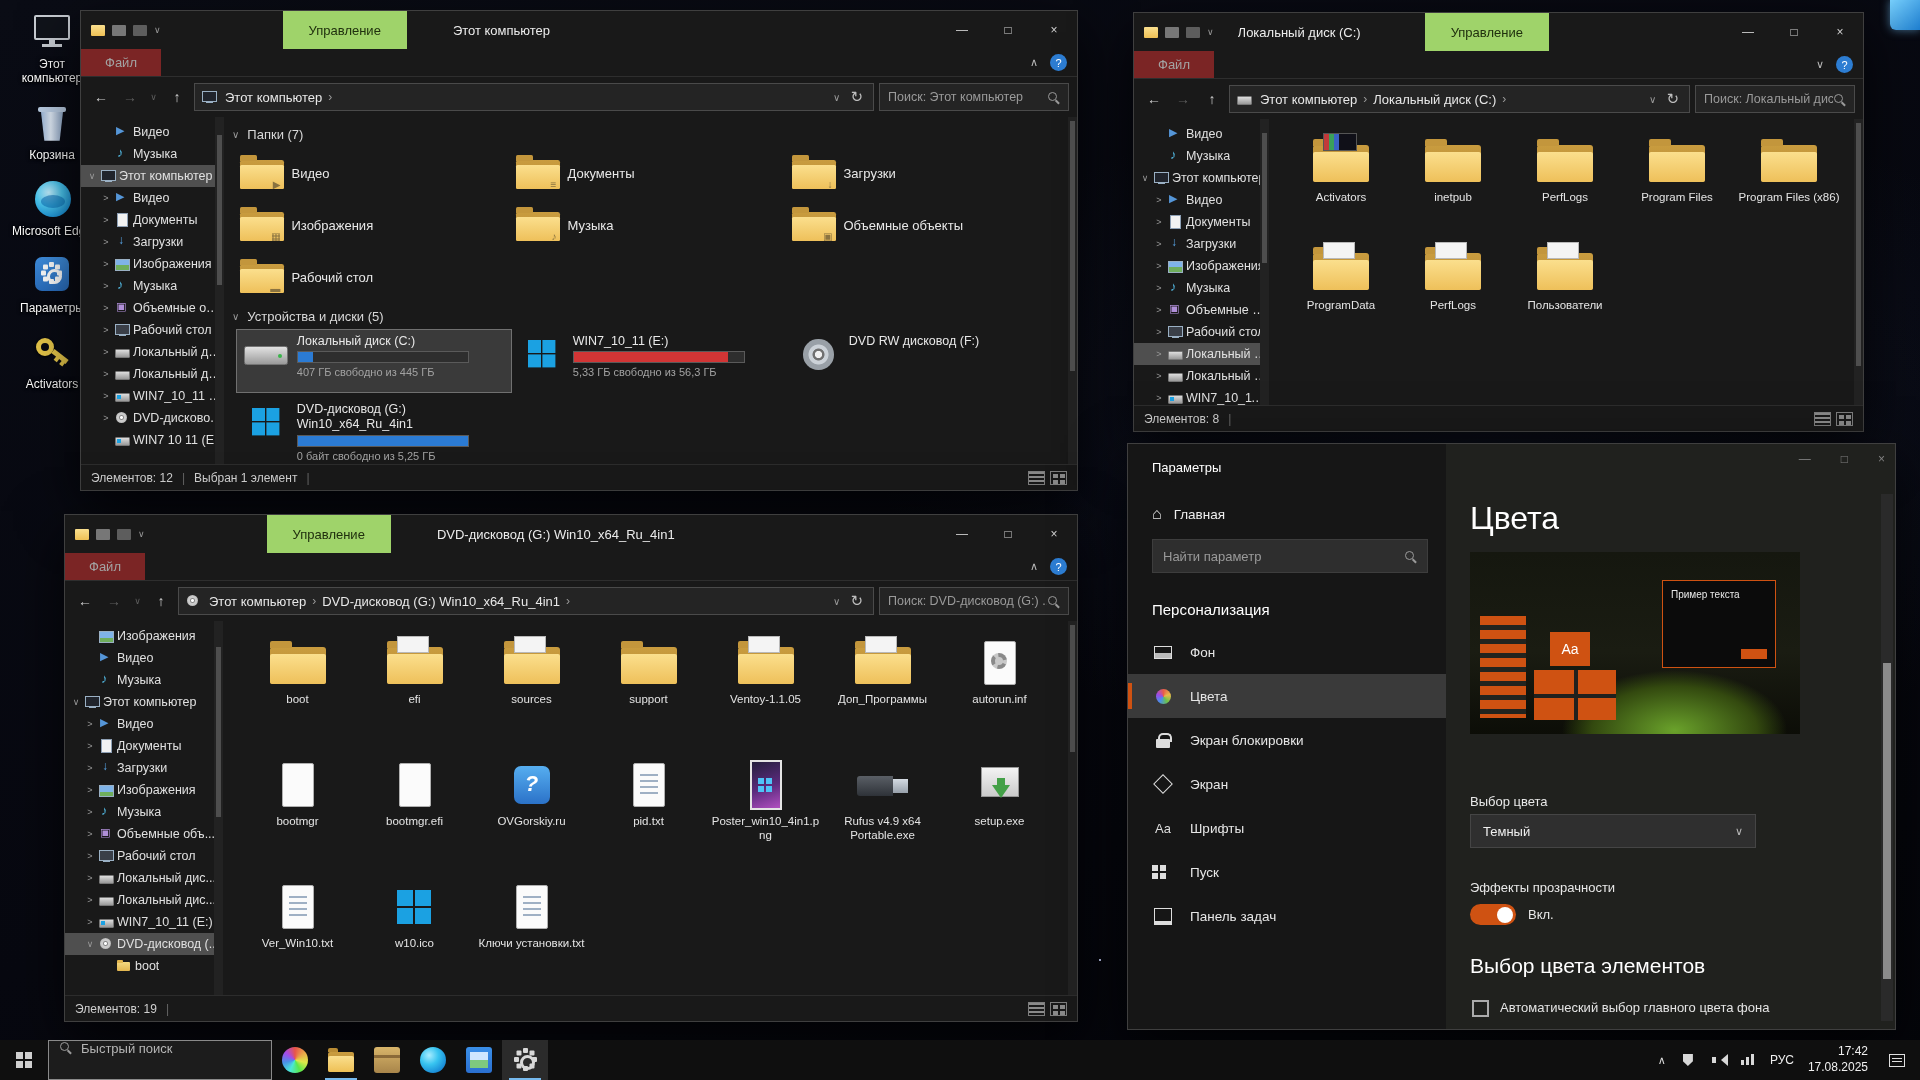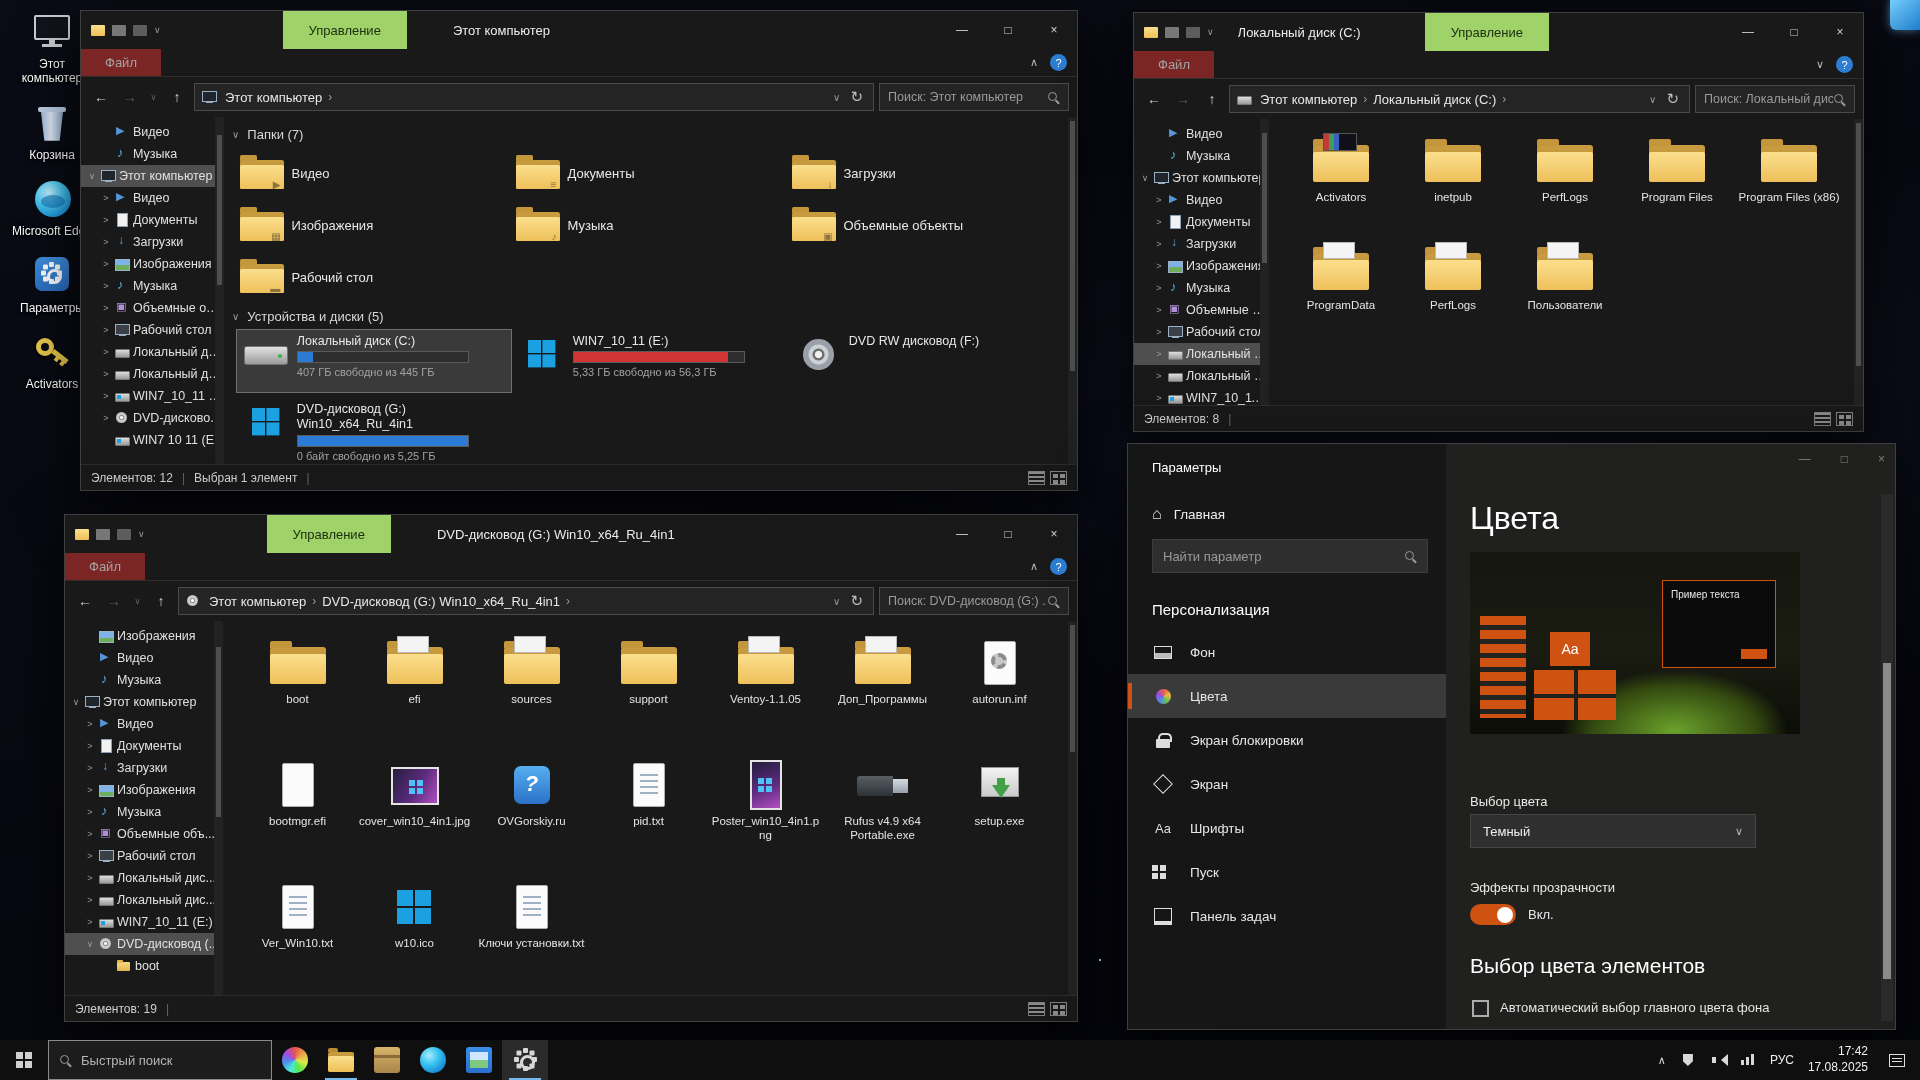--- a/index.html
+++ b/index.html
@@ -232,21 +232,21 @@
   .cb-row{position:absolute;left:26px;top:556px;display:flex;gap:11px;align-items:flex-start;font-size:13px;color:#e4e4e4;width:390px}
   .cb{flex:0 0 17px;width:17px;height:17px;border:2px solid #ababab;background:transparent}
   .set-scroll{position:absolute;right:2px;top:50px;bottom:8px;width:12px;background:#2a2a2a}
   .set-scroll .thumb{position:absolute;left:2px;right:2px;top:32%;height:60%;background:#8b8b8b}
 
   
   .taskbar{position:absolute;left:0;right:0;bottom:0;height:40px;background:#0f0f0f;display:flex;align-items:stretch;z-index:50}
   .start{width:48px;display:flex;align-items:center;justify-content:center}
   .wlogo{display:grid;grid-template-columns:7px 7px;grid-template-rows:7px 7px;gap:2px}
   .wlogo i{background:#cfcfcf;display:block}
-  .tb-search{width:224px;flex:0 0 224px;background:#1c1c1c;border:1px solid #8a8a8a;display:flex;align-items:center;gap:9px;padding:0 10px;color:#b5b5b5;font-size:13px}
+  .tb-search{width:224px;flex:0 0 224px;background:#1c1c1c;border:1px solid #8a8a8a;display:flex;gap:9px;padding:0 10px;color:#b5b5b5;font-size:13px}
   .task-apps{display:flex}
   .task-app{width:46px;display:flex;align-items:center;justify-content:center;position:relative}
   .task-app.open::after{content:'';position:absolute;left:7px;right:7px;bottom:0;height:2px;background:#76b9ed}
   .task-app.active{background:#2b2b2b}
   .appicon{width:26px;height:26px;position:relative;display:block}
   .ic-t-finder{border-radius:50%;background:conic-gradient(#e8544a,#e8a54a,#dfe84a,#5ae84a,#4ae8d8,#4a90e8,#a54ae8,#e8544a)}
   .ic-t-explorer{background:linear-gradient(#c99c3f,#b98c34);border-radius:2px;height:20px !important;margin-top:3px}
   .ic-t-explorer::before{content:'';position:absolute;left:0;top:-4px;width:10px;height:4px;background:#b98c34;border-radius:2px 2px 0 0}
   .ic-t-explorer::after{content:'';position:absolute;left:0;right:0;top:4px;bottom:0;background:linear-gradient(#fadf8e,#eec055);border-radius:2px}
   .ic-t-box{background:linear-gradient(#d8b56a,#a8854a);border-radius:3px}
@@ -974,28 +974,27 @@
     <span class="bigicon ic-file-gear">
               <i class="p1"></i>
               <i class="p2"></i>
             </span>
     <span class="fname">autorun.inf</span>
   </div>
           <div class="file-tile">
     <span class="bigicon ic-file">
               <i class="p1"></i>
             </span>
+    <span class="fname">bootmgr</span>
+  </div>
+          <div class="file-tile">
+    <span class="bigicon ic-file">
+              <i class="p1"></i>
+            </span>
     <span class="fname">bootmgr.efi</span>
-  </div>
-          <div class="file-tile">
-    <span class="bigicon ic-img">
-              <i class="p1"></i>
-              <i class="p2"></i>
-            </span>
-    <span class="fname">cover_win10_4in1.jpg</span>
   </div>
           <div class="file-tile">
     <span class="bigicon ic-q">
               <i class="p1"></i>
               <i class="p2"></i>
             </span>
     <span class="fname">OVGorskiy.ru</span>
   </div>
           <div class="file-tile">
     <span class="bigicon ic-file-text">

